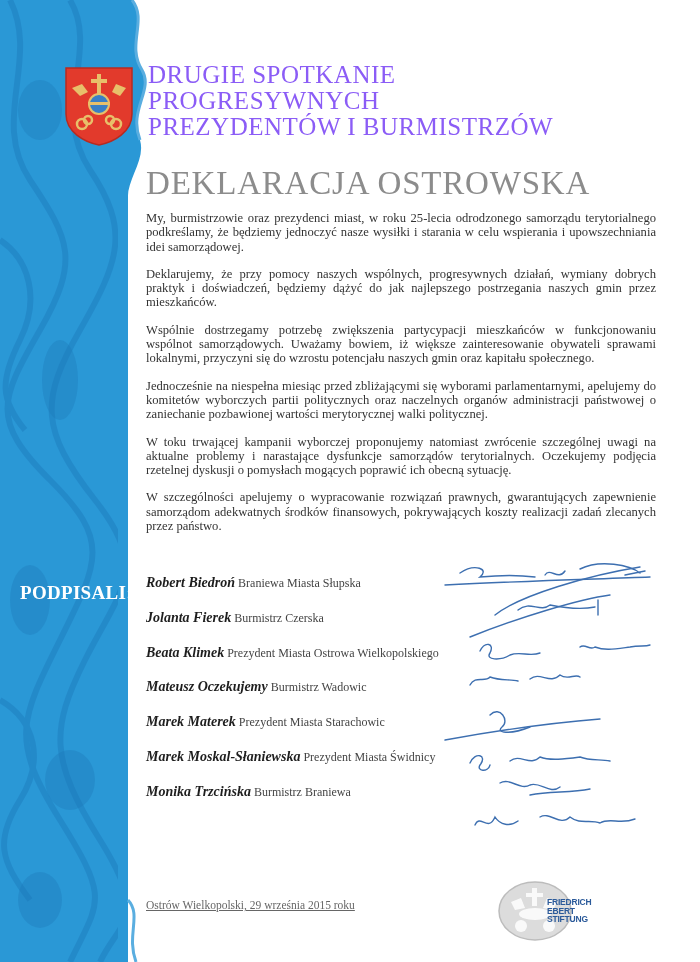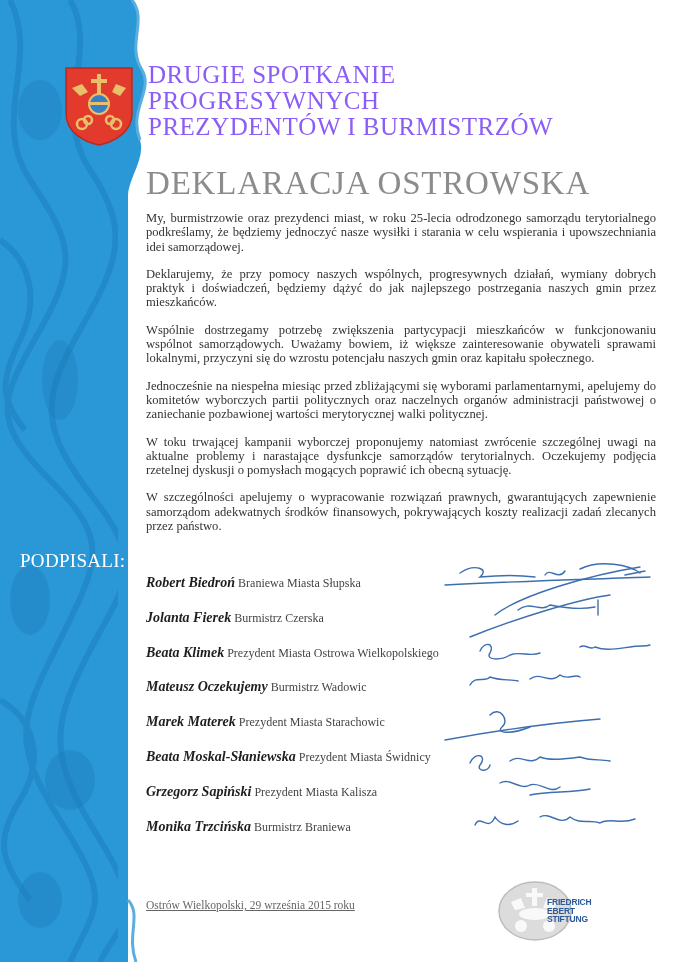--- a/index.html
+++ b/index.html
@@ -28,22 +28,22 @@
       letter-spacing: 0.8px; white-space: nowrap;
     }
 
     .body { position: absolute; left: 146px; top: 211px; width: 510px; }
     .para {
       font-size: 12.6px; line-height: 14.3px; text-align: justify;
       color: #333333; margin-bottom: 13px;
     }
 
     .signed-label {
-      position: absolute; left: 20px; top: 550px;
-      font-family: "Liberation Serif", serif; font-size: 19px; color: #ffffff; letter-spacing: 0.3px;
+      position: absolute; left: 20px; top: 582px;
+      font-family: "Liberation Serif", serif; font-size: 19px; color: #ffffff; letter-spacing: 0.3px; font-weight: bold;
     }
 
     .signers { position: absolute; left: 146px; top: 575px; width: 330px; }
     .signer { height: 34.8px; white-space: nowrap; font-size: 12px; color: #444; }
     .signer-name { font-weight: bold; font-style: italic; font-size: 14px; color: #1e1e1e; }
     .signer-title { font-size: 12px; color: #444; }
 
     .signatures { position: absolute; left: 440px; top: 555px; width: 250px; height: 300px; }
 
     .footer-place {
@@ -113,22 +113,21 @@
   <p class="para">W szczególności apelujemy o wypracowanie rozwiązań prawnych, gwarantujących zapewnienie samorządom adekwatnych środków finansowych, pokrywających koszty realizacji zadań zlecanych przez państwo.</p>
 </div>
 
 <div class="signed-label">PODPISALI:</div>
 <div class="signers">
   <div class="signer"><span class="signer-name">Robert Biedroń</span> <span class="signer-title">Braniewa Miasta Słupska</span></div>
   <div class="signer"><span class="signer-name">Jolanta Fierek</span> <span class="signer-title">Burmistrz Czerska</span></div>
   <div class="signer"><span class="signer-name">Beata Klimek</span> <span class="signer-title">Prezydent Miasta Ostrowa Wielkopolskiego</span></div>
   <div class="signer"><span class="signer-name">Mateusz Oczekujemy</span> <span class="signer-title">Burmistrz Wadowic</span></div>
   <div class="signer"><span class="signer-name">Marek Materek</span> <span class="signer-title">Prezydent Miasta Starachowic</span></div>
-  <div class="signer"><span class="signer-name">Beata Moskal-Słaniewska</span> <span class="signer-title">Prezydent Miasta Świdnicy</span></div>
-  <div class="signer"><span class="signer-name">Grzegorz Sapiński</span> <span class="signer-title">Prezydent Miasta Kalisza</span></div>
+  <div class="signer"><span class="signer-name">Marek Moskal-Słaniewska</span> <span class="signer-title">Prezydent Miasta Świdnicy</span></div>
   <div class="signer"><span class="signer-name">Monika Trzcińska</span> <span class="signer-title">Burmistrz Braniewa</span></div>
 </div>
 
 <svg class="signatures" viewBox="0 0 250 300">
   <g fill="none" stroke="#3d6fb0" stroke-width="1.4" stroke-linecap="round">
     <path d="M20 18 C35 8 50 14 40 22 C60 20 80 20 95 22 M105 20 C110 12 118 26 125 16 M140 14 C160 4 190 10 200 18 M185 20 L205 16"></path>
     <path d="M5 30 C80 26 160 24 210 22"></path>
     <path d="M55 60 C80 40 150 20 200 12"></path>
     <path d="M78 55 C90 45 100 58 110 50 C120 52 140 55 155 52 M158 45 L158 60"></path>
     <path d="M30 82 C80 62 140 44 170 40"></path>

